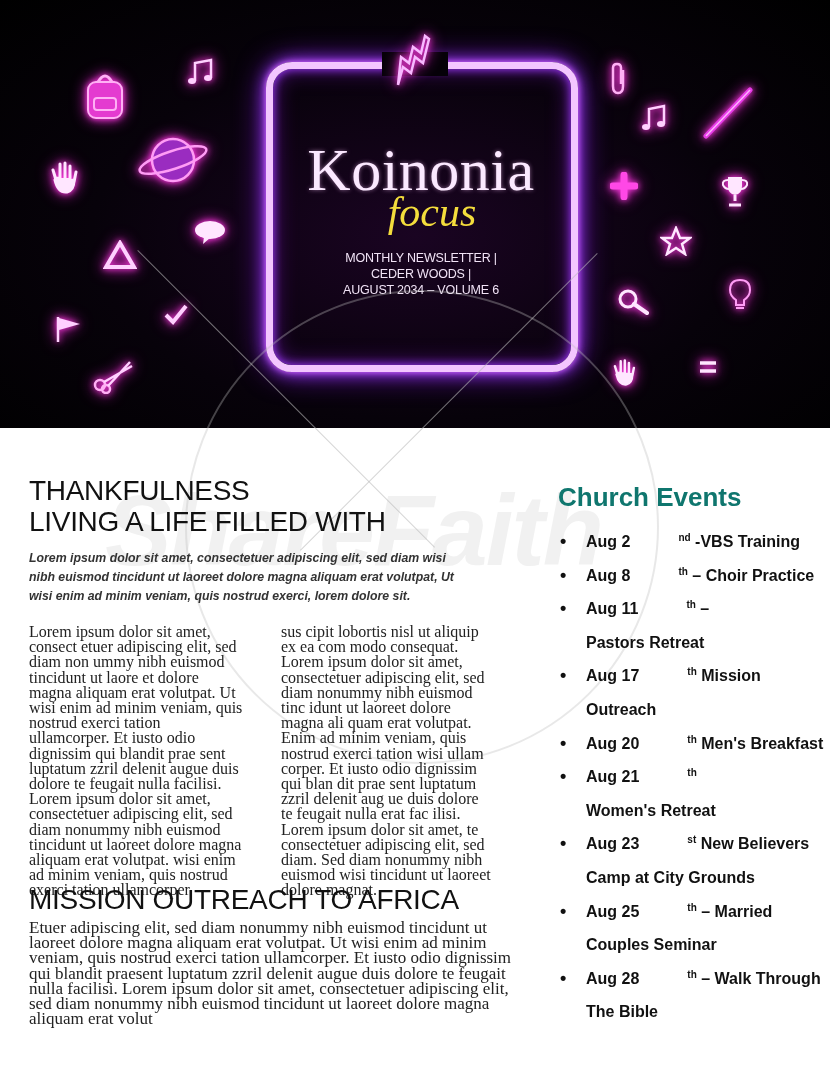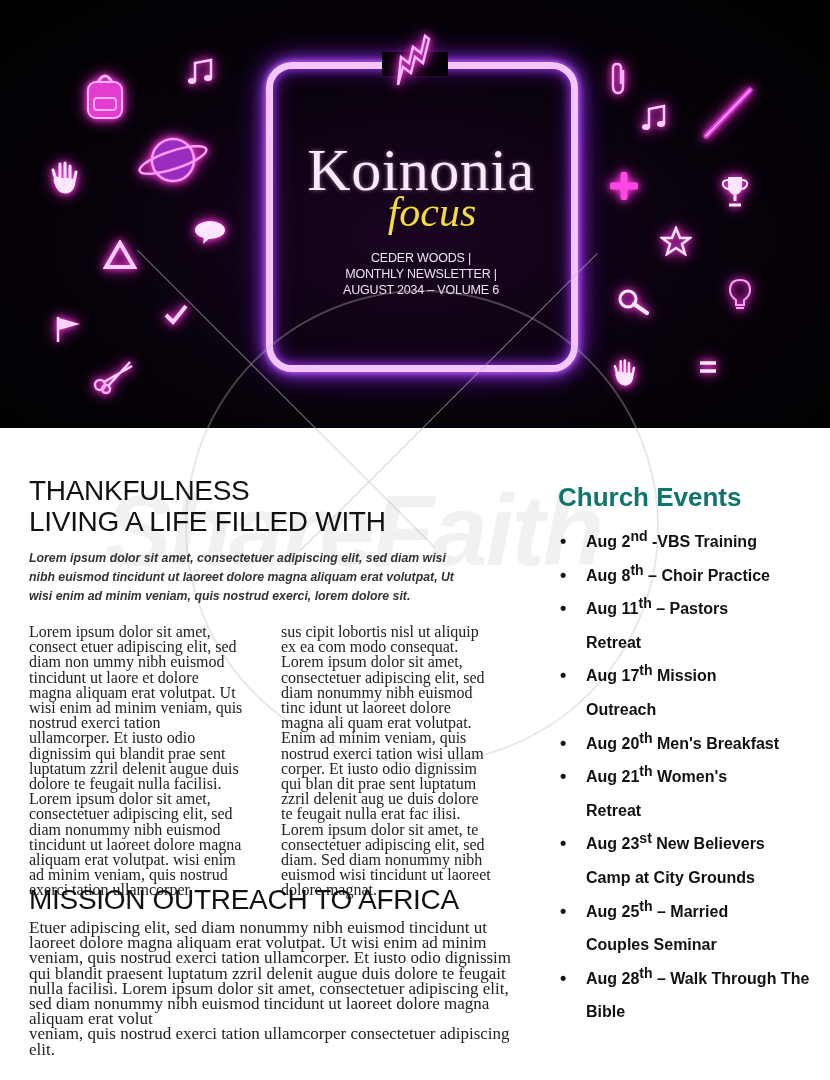--- a/index.html
+++ b/index.html
@@ -29,42 +29,42 @@
   .wm-line { position:absolute; background:#bbb; height:1px; transform-origin:0 0; opacity:.6; }
   .wm-circle { position:absolute; left:185px; top:290px; width:470px; height:470px; border-radius:50%; border:2px solid rgba(190,190,190,.35); }
   .watermark { position:absolute; left:105px; top:473px; font-size:100px; font-weight:bold; font-style:italic; color:rgba(190,190,190,.22); letter-spacing:-2px; white-space:nowrap; }
   .section-title { position:absolute; font-size:28px; color:#111; line-height:31px; letter-spacing:-0.3px; }
   .lead { position:absolute; left:29px; top:549px; width:445px; font-size:12.3px; font-style:italic; font-weight:bold; color:#333; line-height:19px; }
   .col { position:absolute; font-family:"Liberation Serif", serif; font-size:16px; color:#222; line-height:15.2px; }
   .events-title { position:absolute; left:558px; top:482px; font-size:26px; font-weight:bold; color:#0f766e; }
   .events { position:absolute; left:560px; top:525px; width:270px; margin:0; padding:0; list-style:none; }
   .events li { position:relative; padding-left:26px; font-size:16px; font-weight:bold; color:#111; line-height:33.6px; }
   .events li::before { content:"•"; position:absolute; left:0; top:0; font-size:18px; }
-  .events sup { font-size:14px; line-height:0; vertical-align:6px; }
+  .events sup { font-size:10px; line-height:0; vertical-align:6px;margin-left:48px; }
   .africa-body { position:absolute; left:29px; top:920px; width:500px; font-family:"Liberation Serif", serif; font-size:17px; color:#222; line-height:15.2px; }
 </style>
 </head>
 <body>
 
 <div class="header">
   <div class="stars"></div>
   <div class="neon-frame"></div>
   <div class="frame-gap"></div>
   <div class="icon lightning">
     <svg width="40" height="55" viewBox="0 0 40 55">
         <path d="M30 3 L26 20 L18 14 L14 30 L6 24 L3 52 L8 34 L16 40 L20 24 L28 30 L34 6 Z" fill="none" stroke="#f8b8ff" stroke-width="2.5"></path>
       </svg>
   </div>
 
   <div class="title-block">
     <div class="title-main">Koinonia</div>
     <div class="title-sub">focus</div>
     <div class="title-meta">
+      <div>MONTHLY NEWSLETTER |</div>
       <div>CEDER WOODS |</div>
-      <div>MONTHLY NEWSLETTER |</div>
       <div>AUGUST 2034 – VOLUME 6</div>
     </div>
   </div>
 
   <div class="icon" style="left:80px;top:68px">
     <svg width="50" height="54" viewBox="0 0 50 54">
         <rect x="8" y="14" width="34" height="36" rx="8" fill="#e43bd0" stroke="#ffb0f5" stroke-width="2"></rect>
         <path d="M18 14 Q25 2 32 14" fill="none" stroke="#ffb0f5" stroke-width="3"></path>
         <rect x="14" y="30" width="22" height="12" rx="3" fill="none" stroke="#ffb0f5" stroke-width="2"></rect>
       </svg>
@@ -185,21 +185,20 @@
   <div>THANKFULNESS</div>
   <div>LIVING A LIFE FILLED WITH</div>
 </div>
 <div class="lead">Lorem ipsum dolor sit amet, consectetuer adipiscing elit, sed diam wisi nibh euismod tincidunt ut laoreet dolore magna aliquam erat volutpat, Ut wisi enim ad minim veniam, quis nostrud exerci, lorem dolore sit.</div>
 <div class="col" style="left:29px;top:624px;width:214px">Lorem ipsum dolor sit amet, consect etuer adipiscing elit, sed diam non ummy nibh euismod tincidunt ut laore et dolore magna aliquam erat volutpat. Ut wisi enim ad minim veniam, quis nostrud exerci tation ullamcorper. Et iusto odio dignissim qui blandit prae sent luptatum zzril delenit augue duis dolore te feugait nulla facilisi. Lorem ipsum dolor sit amet, consectetuer adipiscing elit, sed diam nonummy nibh euismod tincidunt ut laoreet dolore magna aliquam erat volutpat.  wisi enim ad minim veniam, quis nostrud exerci tation ullamcorper</div>
 <div class="col" style="left:281px;top:624px;width:212px">sus cipit lobortis nisl ut aliquip ex ea com modo consequat. Lorem ipsum dolor sit amet, consectetuer adipiscing elit, sed diam nonummy nibh euismod tinc idunt ut laoreet dolore magna ali quam erat volutpat. Enim ad minim veniam, quis nostrud exerci tation wisi ullam corper. Et iusto odio dignissim qui blan dit prae sent luptatum zzril delenit aug ue duis dolore te feugait nulla erat fac ilisi. Lorem ipsum dolor sit amet, te consectetuer adipiscing elit, sed diam. Sed diam nonummy nibh euismod wisi tincidunt ut laoreet dolore magnat.</div>
 
 <div class="section-title" style="left:29px;top:884px">MISSION OUTREACH TO AFRICA</div>
 <div class="africa-body">
   <div>Etuer adipiscing elit, sed diam nonummy nibh euismod tincidunt ut laoreet dolore magna aliquam erat volutpat. Ut wisi enim ad minim veniam, quis nostrud exerci tation ullamcorper. Et iusto odio dignissim qui blandit praesent luptatum zzril delenit augue duis dolore te feugait nulla facilisi. Lorem ipsum dolor sit amet, consectetuer adipiscing elit, sed diam nonummy nibh euismod tincidunt ut laoreet dolore magna aliquam erat volut</div>
-  <div>veniam, quis nostrud exerci tation ullamcorper  consectetuer adipiscing elit.</div>
 </div>
 
 <div class="events-title">Church Events</div>
 <ul class="events">
   <li><span>Aug 2</span><sup>nd</sup><span>  -VBS Training</span></li>
   <li><span>Aug 8</span><sup>th</sup><span> – Choir Practice</span></li>
   <li style="width:180px"><span>Aug 11</span><sup>th</sup><span> – Pastors Retreat</span></li>
   <li style="width:175px"><span>Aug 17</span><sup>th</sup><span>  Mission Outreach</span></li>
   <li><span>Aug 20</span><sup>th</sup><span> Men's Breakfast</span></li>
   <li style="width:185px"><span>Aug 21</span><sup>th</sup><span> Women's Retreat</span></li>

